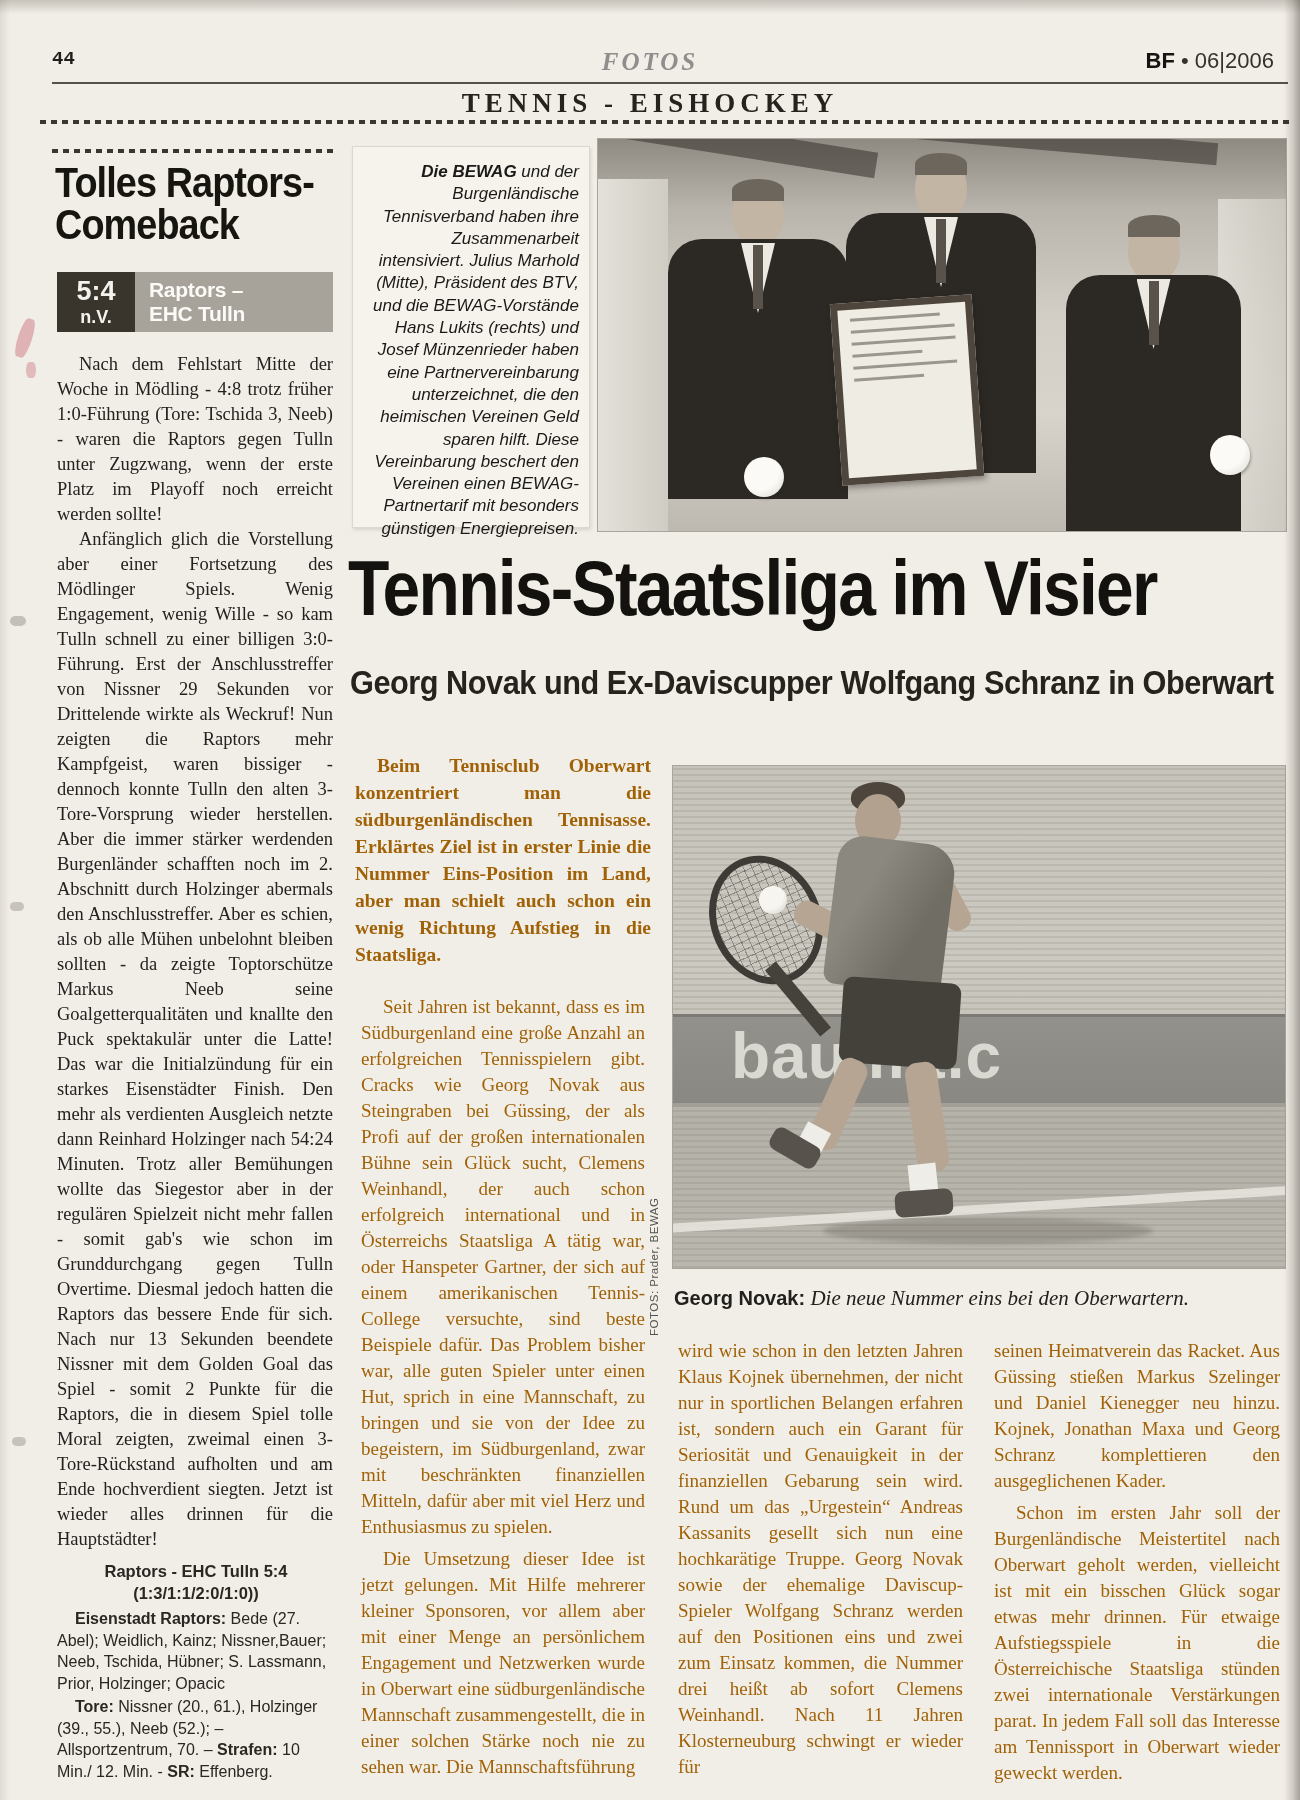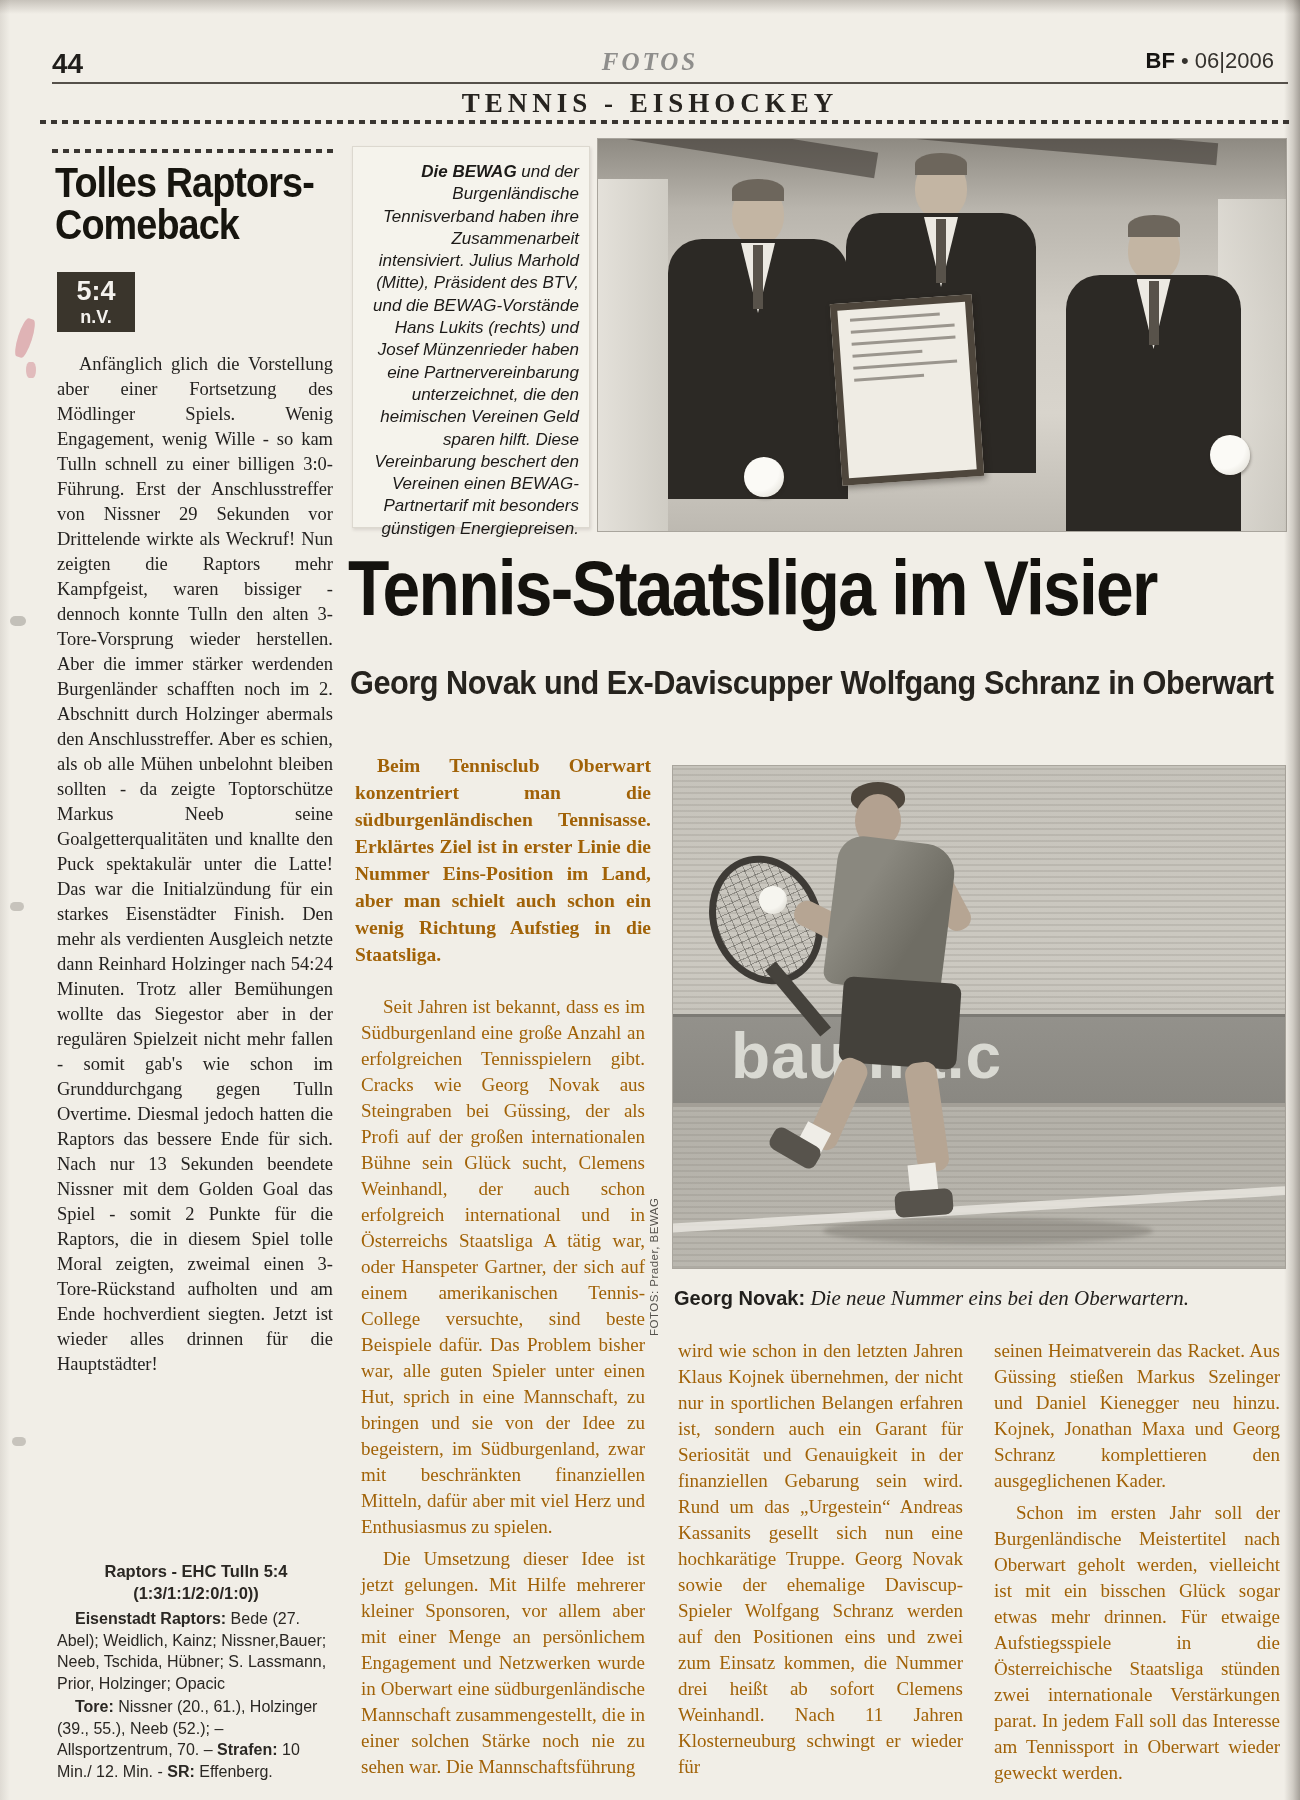--- a/index.html
+++ b/index.html
@@ -16,21 +16,21 @@
   
   .scan-right{right:0;top:0;width:16px;height:1800px;
     background:linear-gradient(90deg, rgba(0,0,0,0) 0%, rgba(60,50,40,.18) 55%, rgba(40,32,25,.38) 100%);}
   .scan-top{left:0;top:0;width:1300px;height:14px;
     background:linear-gradient(180deg, rgba(50,40,30,.22), rgba(0,0,0,0));}
   .scan-left{left:0;top:0;width:10px;height:1800px;
     background:linear-gradient(90deg, rgba(60,50,40,.10), rgba(0,0,0,0));}
   .mark{border-radius:40%/60%;}
 
   
-  .pagenum{left:52px;top:48px;font-family:Liberation Sans, sans-serif;font-weight:bold;font-size:28px;}
+  .pagenum{left:52px;top:48px;font-family:Liberation Mono, monospace;font-weight:bold;font-size:19px;}
   .section{left:0;top:48px;width:1300px;text-align:center;
     font-style:italic;font-weight:bold;font-size:25px;letter-spacing:3px;color:#8f8e8c;}
   .issue{right:26px;top:48px;font-family:Liberation Sans, sans-serif;font-size:22px;color:#35322e;}
   .issue .seg-b{font-weight:bold;color:#161412;}
   .rule-1{left:52px;top:82px;width:1236px;height:2px;background:#55504a;}
   .subsection{left:0;top:88px;width:1300px;text-align:center;
     font-family:"Liberation Serif",serif;font-weight:bold;font-size:27px;letter-spacing:5px;color:#26231f;}
   .rule-dashed{left:40px;top:120px;width:1252px;height:4px;
     background:repeating-linear-gradient(90deg,#3a3632 0 6px,transparent 6px 11px);}
   .rule-dashed2{left:52px;top:149px;width:282px;height:4px;
@@ -154,23 +154,28 @@
 <div class="abs l-title">
   <div>Tolles Raptors-</div>
   <div>Comeback</div>
 </div>
 
 <div class="abs scorebox">
   <div class="score-dark">
     <span class="s1">5:4</span>
     <span class="s2">n.V.</span>
   </div>
+  <div class="score-gray">
+    <span>Raptors –</span>
+    <span>EHC Tulln</span>
+  </div>
 </div>
 
 <div class="abs l-body">
+  <p>Nach dem Fehlstart Mitte der Woche in Mödling - 4:8 trotz früher 1:0-Führung (Tore: Tschida 3, Neeb) - waren die Raptors gegen Tulln unter Zugzwang, wenn der erste Platz im Playoff noch erreicht werden sollte!</p>
   <p>Anfänglich glich die Vorstellung aber einer Fortsetzung des Mödlinger Spiels. Wenig Engagement, wenig Wille - so kam Tulln schnell zu einer billigen 3:0-Führung. Erst der Anschlusstreffer von Nissner 29 Sekunden vor Drittelende wirkte als Weckruf! Nun zeigten die Raptors mehr Kampfgeist, waren bissiger - dennoch konnte Tulln den alten 3-Tore-Vorsprung wieder herstellen. Aber die immer stärker werdenden Burgenländer schafften noch im 2. Abschnitt durch Holzinger abermals den Anschlusstreffer. Aber es schien, als ob alle Mühen unbelohnt bleiben sollten - da zeigte Toptorschütze Markus Neeb seine Goalgetterqualitäten und knallte den Puck spektakulär unter die Latte! Das war die Initialzündung für ein starkes Eisenstädter Finish. Den mehr als verdienten Ausgleich netzte dann Reinhard Holzinger nach 54:24 Minuten. Trotz aller Bemühungen wollte das Siegestor aber in der regulären Spielzeit nicht mehr fallen - somit gab's wie schon im Grunddurchgang gegen Tulln Overtime. Diesmal jedoch hatten die Raptors das bessere Ende für sich. Nach nur 13 Sekunden beendete Nissner mit dem Golden Goal das Spiel - somit 2 Punkte für die Raptors, die in diesem Spiel tolle Moral zeigten, zweimal einen 3-Tore-Rückstand aufholten und am Ende hochverdient siegten. Jetzt ist wieder alles drinnen für die Hauptstädter!</p>
 
 </div>
 
 <div class="abs l-stats">
   <div class="line1">Raptors - EHC Tulln 5:4 (1:3/1:1/2:0/1:0))</div>
   <p class="sline"><span class="seg-b">Eisenstadt Raptors:</span><span> Bede (27. Abel); Weidlich, Kainz; Nissner,Bauer; Neeb, Tschida, Hübner; S. Lassmann,  Prior, Holzinger; Opacic</span></p>
   <p class="sline"><span class="seg-b">Tore:</span><span> Nissner (20., 61.), Holzinger (39., 55.), Neeb (52.); –  Allsportzentrum, 70. – </span><span class="seg-b">Strafen:</span><span> 10 Min./ 12. Min. - </span><span class="seg-b">SR:</span><span> Effenberg.</span></p>
 </div>
 

